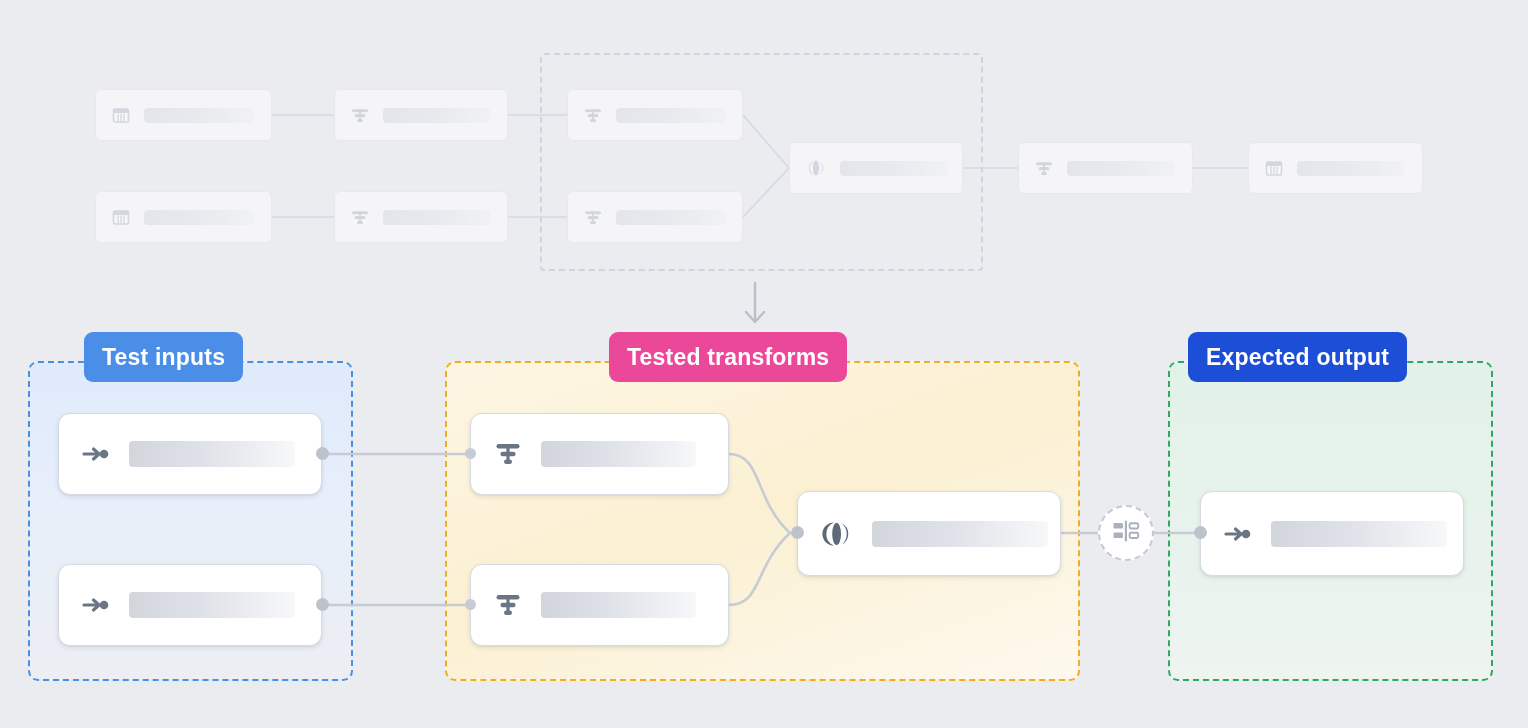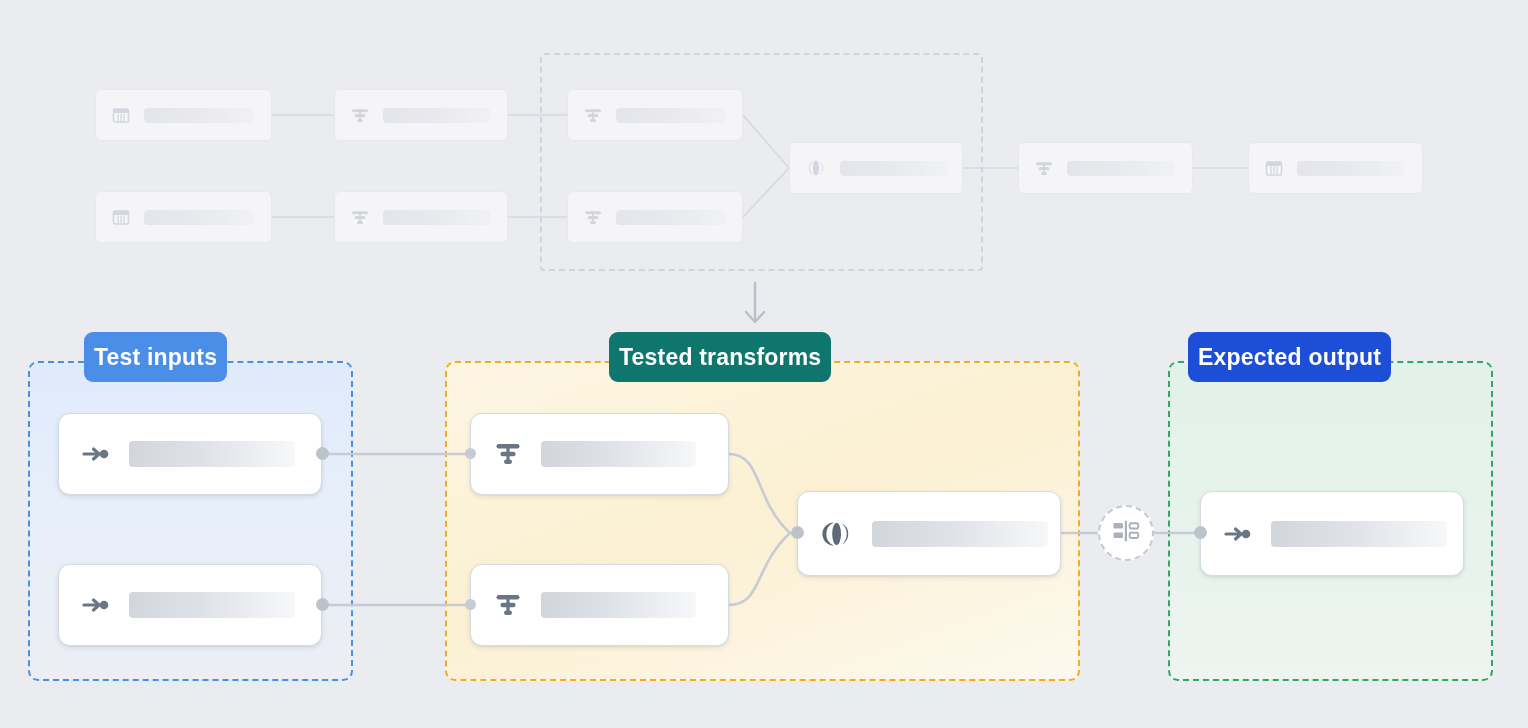--- a/index.html
+++ b/index.html
@@ -72,32 +72,32 @@
     border: 2px dashed;
     z-index: 1;
   }
   .region.inputs  { border-color: #4a90e2; background: linear-gradient(180deg,#dfeafb 0%, #e7effa 45%, #eceef3 100%); }
   .region.transforms { border-color: #eead22; background: linear-gradient(160deg,#fdf6e3 0%, #fbf0d2 48%, #fdf9ee 100%); }
   .region.output  { border-color: #2fa864; background: linear-gradient(180deg,#e2f2e8 0%, #e7f3ec 55%, #eef4f0 100%); }
 
   .region-badge {
     position: absolute;
     height: 50px;
-    padding: 0 10px;
+    padding: 0 18px;
     border-radius: 9px;
     display: flex; align-items: center; justify-content: center;
     color: #fff;
     font-size: 23px;
     font-weight: bold;
     letter-spacing: .2px;
     white-space: nowrap;
     z-index: 6;
   }
   .badge-blue  { background: #4a8ee8; }
-  .badge-amber { background: #0f766e; }
+  .badge-amber { background: #ec4899; }
   .badge-green { background: #1d4ed8; }
 
   
   .diff-badge {
     position: absolute;
     width: 56px; height: 56px;
     border-radius: 50%;
     background: #fff;
     border: 2px dashed #c3c8d1;
     display: flex; align-items: center; justify-content: center;

